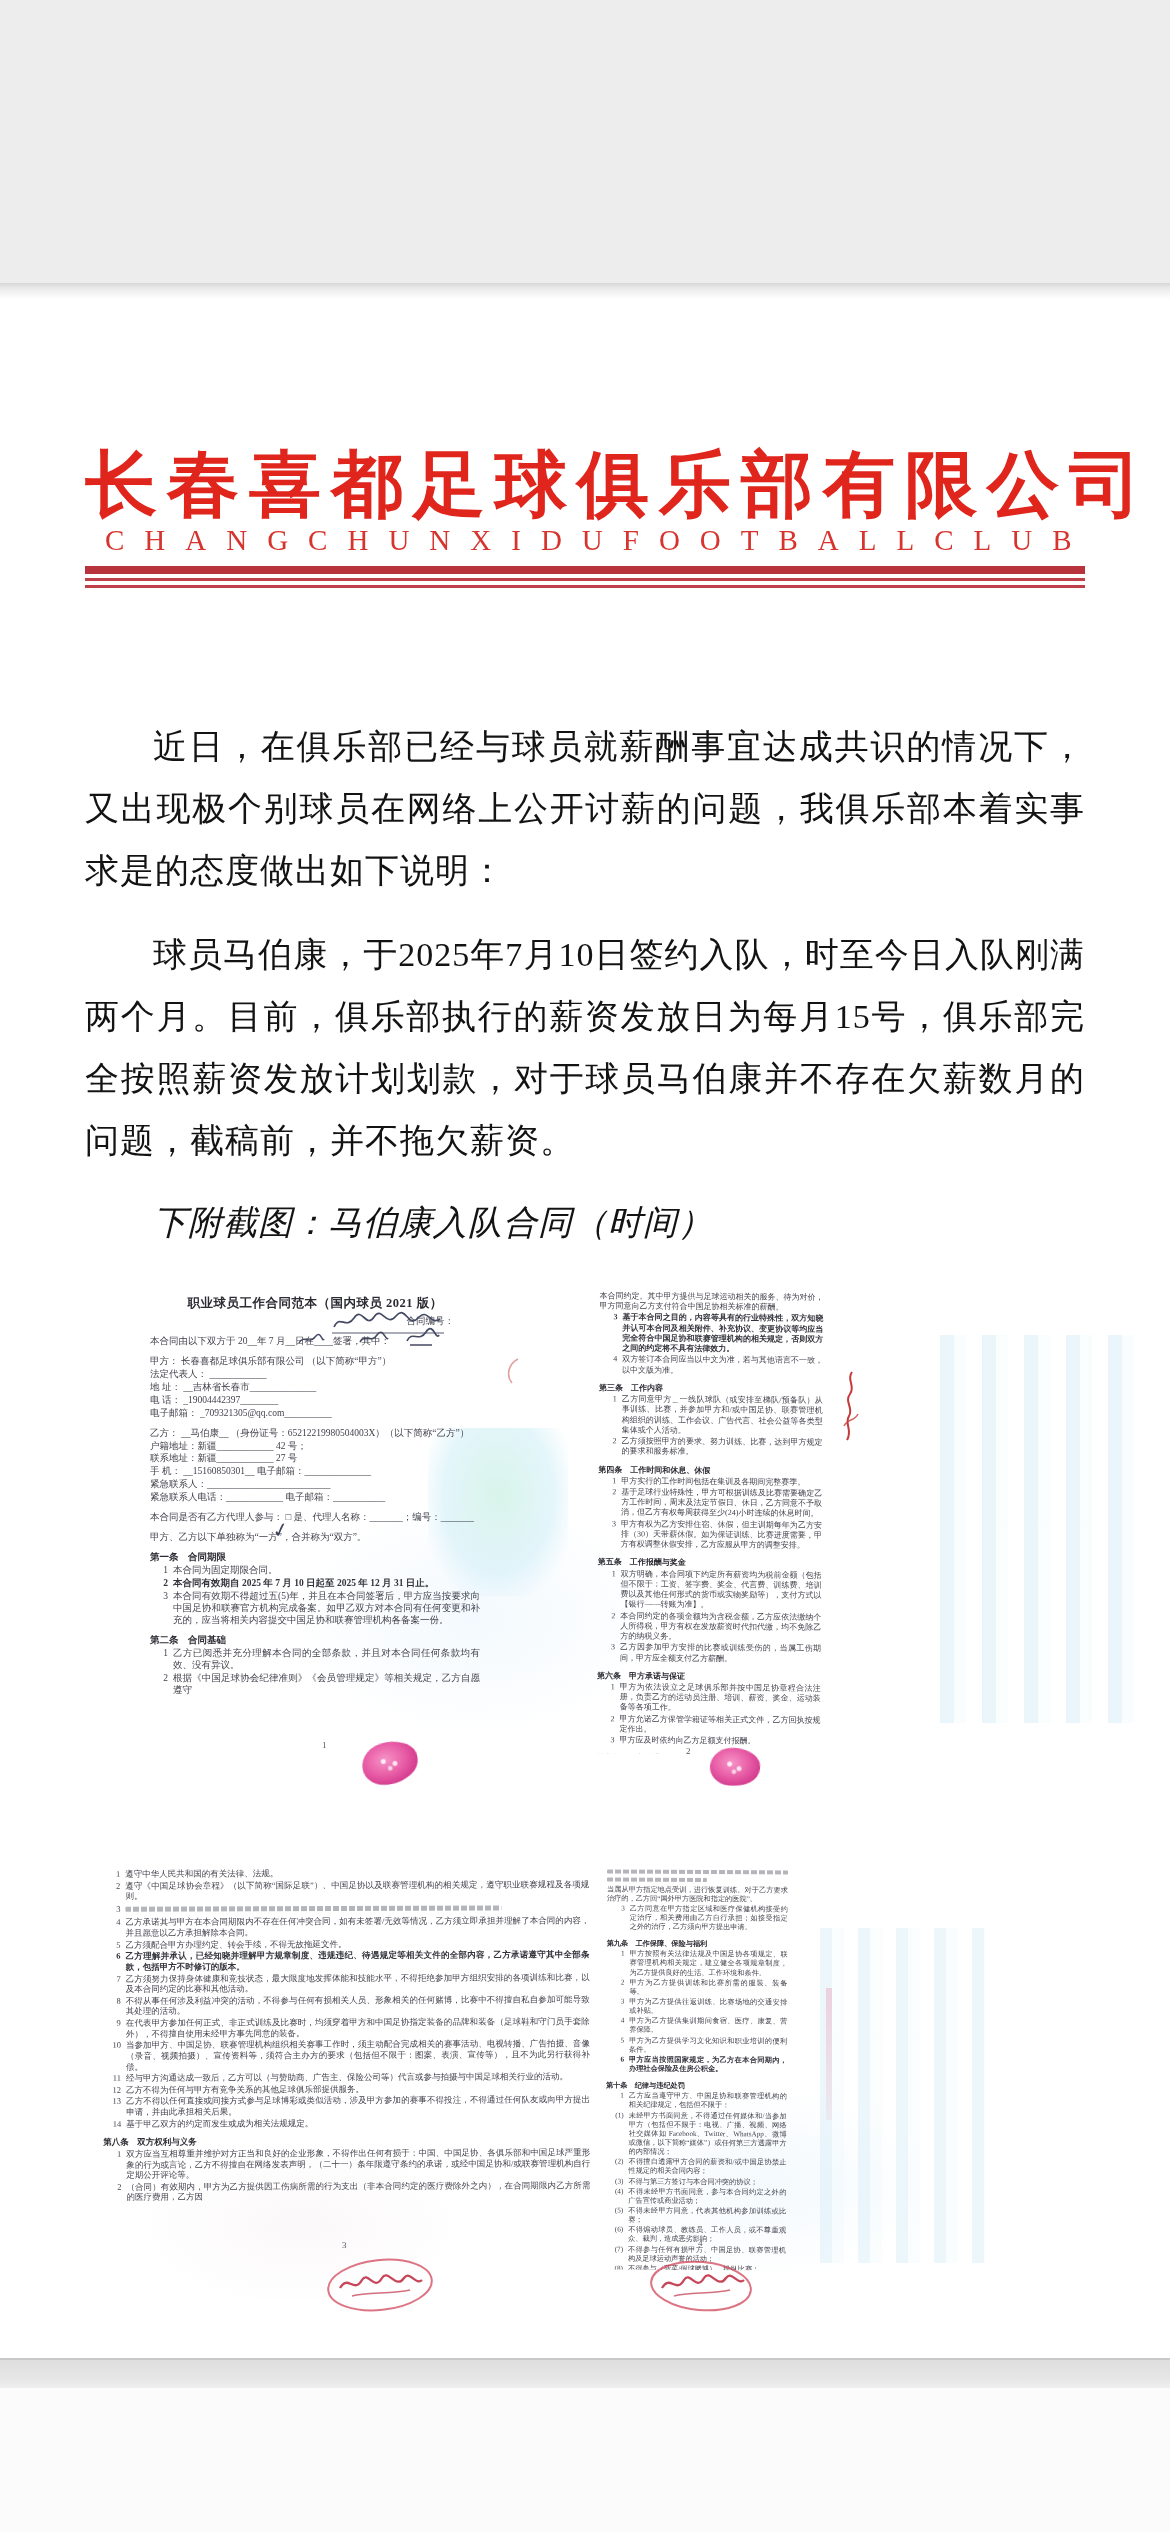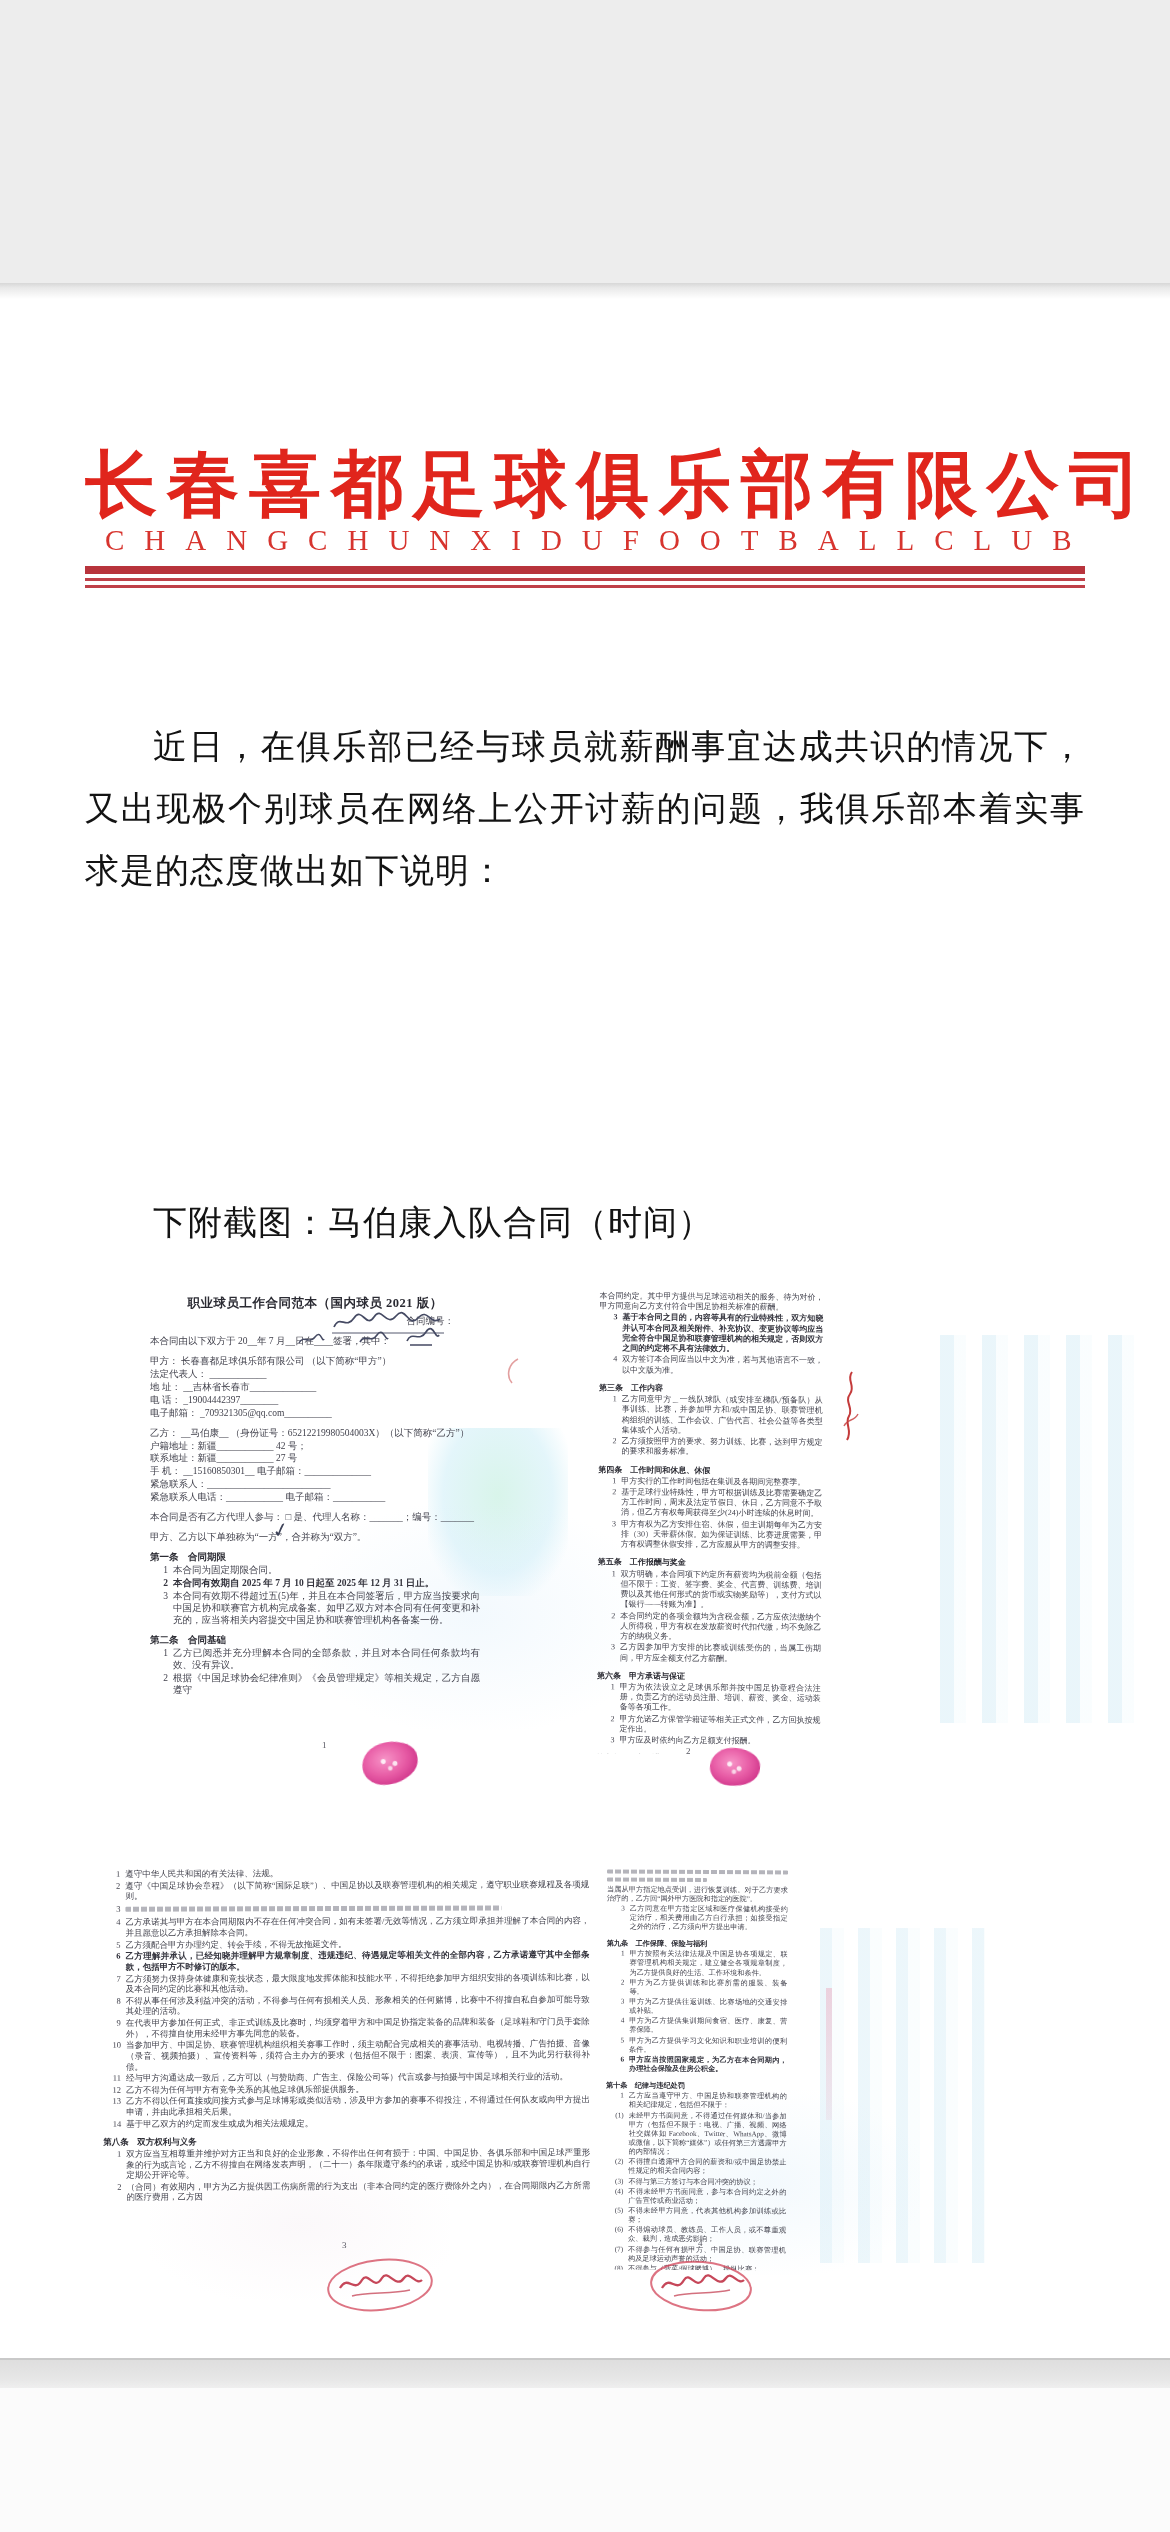--- a/index.html
+++ b/index.html
@@ -18,21 +18,21 @@
   .company-en{position:absolute;left:85px;top:524px;width:1000px;text-align:center;
       font-size:29px;color:#d7342e;letter-spacing:20px;text-indent:20px;white-space:nowrap;}
   .rules{position:absolute;left:85px;top:566px;width:1000px;}
   .rule-thick{height:8px;background:#b8343c;}
   .rule-thin{height:3px;background:#bf4048;margin-top:4px;}
   
   .stmt-title{position:absolute;left:85px;top:630px;width:1000px;text-align:center;
       font-size:47px;font-weight:700;color:#121212;letter-spacing:18px;}
   .para{position:absolute;left:85px;width:1000px;font-size:34px;line-height:62px;color:#131313;
       text-align:justify;text-indent:2em;letter-spacing:1px;}
-  .para-1{top:716px;} .para-2{top:924px;} .para-3{top:1192px;}
+  .para-1{top:716px;} .para-2{top:924px;} .para-3{top:1192px;font-style:italic;}
   
   .cpage{position:absolute;color:#3f3f4a;overflow:hidden;}
   .pg1l{left:150px;top:1296px;width:330px;height:500px;font-size:9.5px;line-height:1.26;}
   .pg1r{left:598px;top:1292px;width:224px;height:462px;font-size:8px;line-height:1.28;transform:rotate(.4deg);}
   .pg2l{left:103px;top:1868px;width:487px;height:404px;font-size:8.5px;line-height:1.25;transform:rotate(-.2deg);}
   .pg2r{left:606px;top:1866px;width:181px;height:404px;font-size:7.2px;line-height:1.27;transform:rotate(.3deg);}
   .cl{margin:0 0 1px 0;}
   .just{text-align:justify;}
   .gap{margin-top:8px;}
   .bold{font-weight:700;color:#2b2b33;}
@@ -86,20 +86,21 @@
 
   <div class="company-cn">长春喜都足球俱乐部有限公司</div>
   <div class="company-en">CHANGCHUNXIDUFOOTBALLCLUB</div>
   <div class="rules">
     <div class="rule-thick"></div>
     <div class="rule-thin"></div>
     <div class="rule-thin"></div>
   </div>
 
   <div class="para para-1">近日，在俱乐部已经与球员就薪酬事宜达成共识的情况下，又出现极个别球员在网络上公开讨薪的问题，我俱乐部本着实事求是的态度做出如下说明：</div>
+  <div class="para para-2">球员马伯康，于2025年7月10日签约入队，时至今日入队刚满两个月。目前，俱乐部执行的薪资发放日为每月15号，俱乐部完全按照薪资发放计划划款，对于球员马伯康并不存在欠薪数月的问题，截稿前，并不拖欠薪资。</div>
   <div class="para para-3">下附截图：马伯康入队合同（时间）</div>
 
   <div class="wash wash-green"></div>
   <div class="wash wash-blue1"></div>
   <div class="wash streaks1"></div>
   <div class="wash streaks2"></div>
   <div class="wash pinkline"></div>
   <div class="wash wash-blue2"></div>
   <div class="wash wash-pink2"></div>
 

